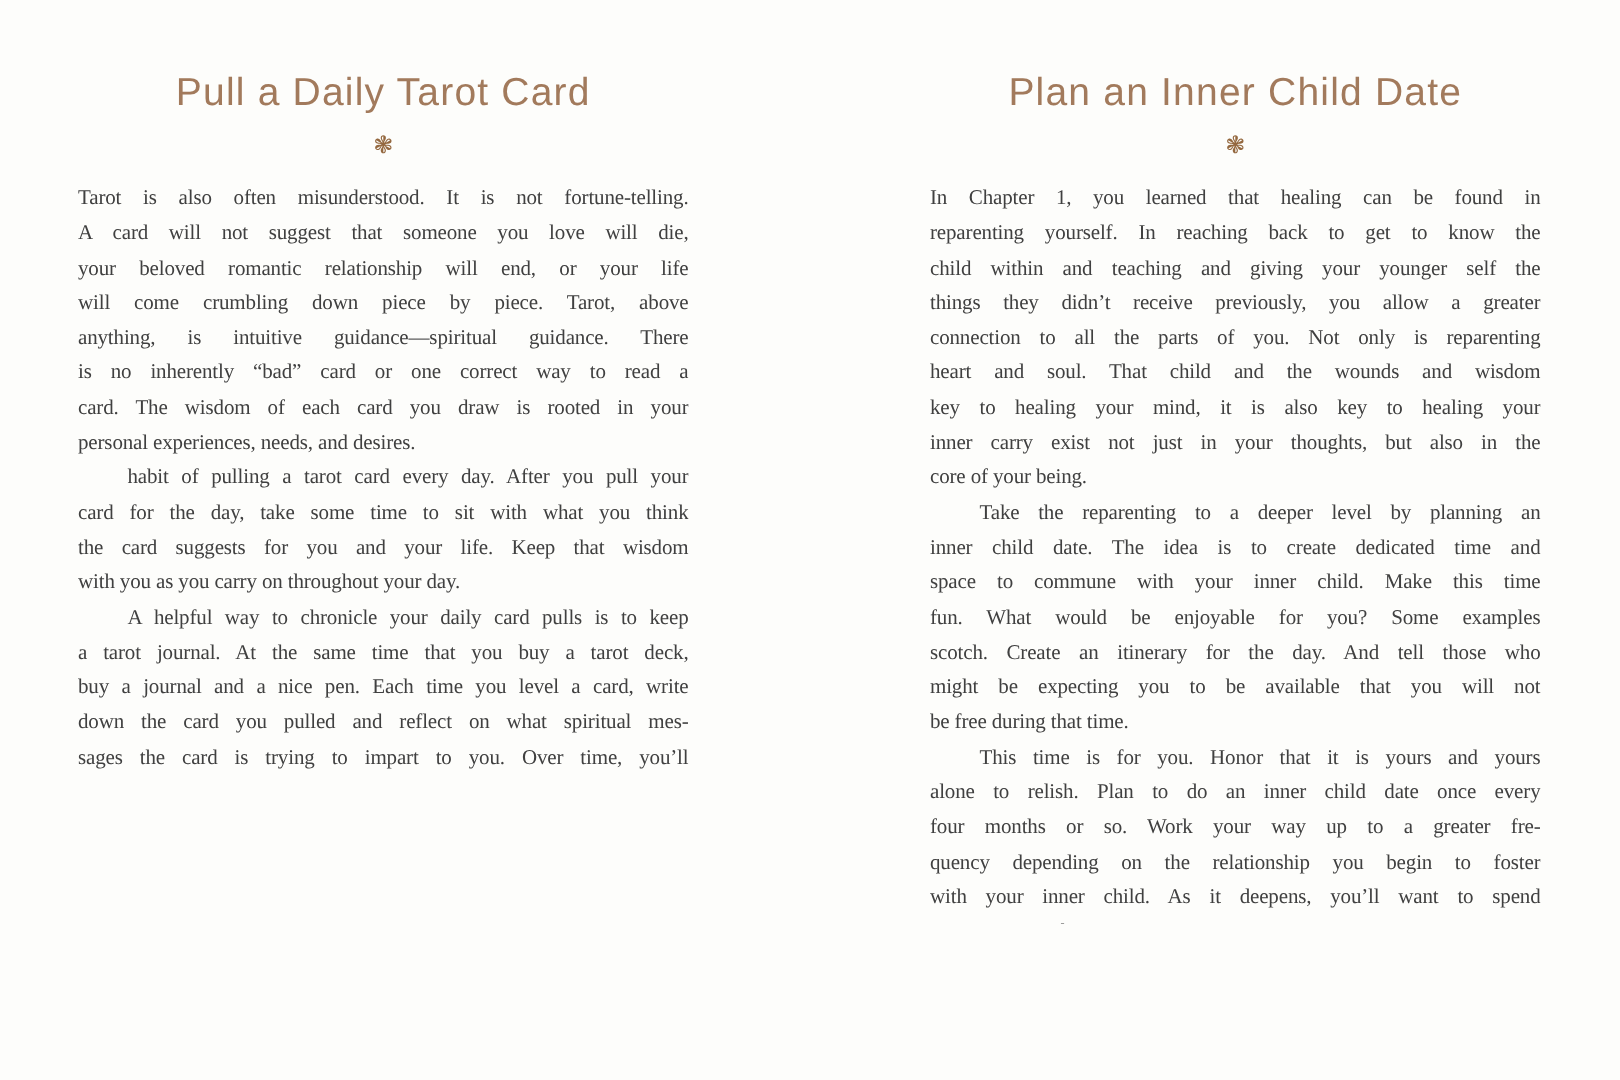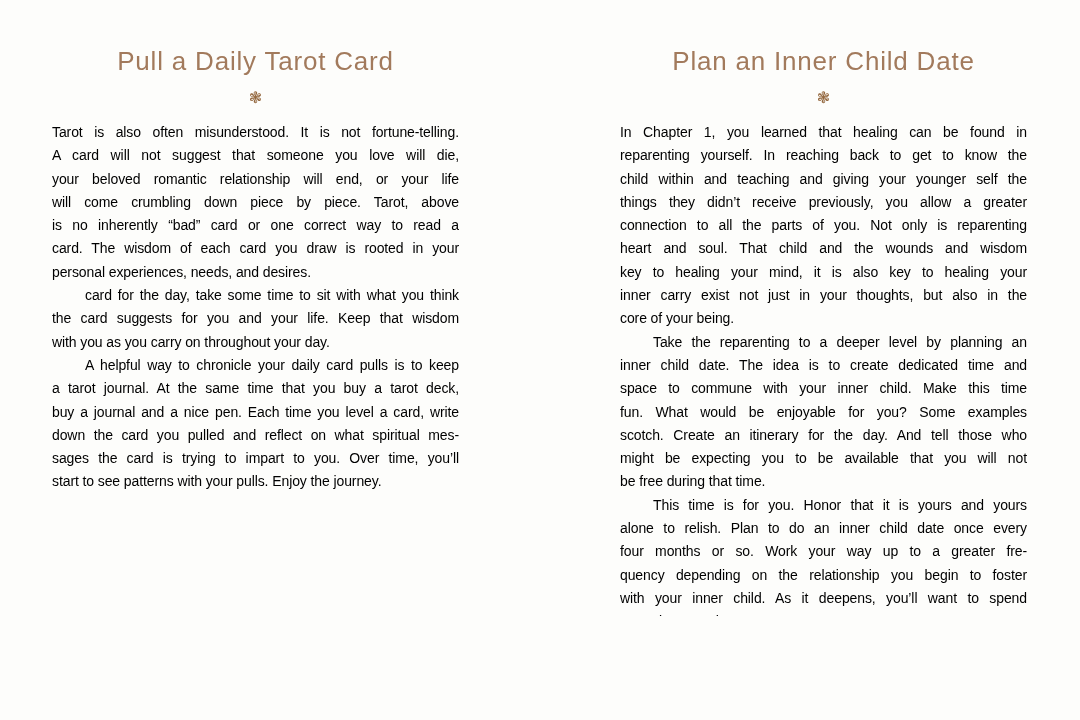--- a/index.html
+++ b/index.html
@@ -56,21 +56,22 @@
     color: #94683f;
   }
   .page-body {
     position: absolute;
     top: 121px;
     left: 0;
     width: 100%;
     font-size: 14px;
     letter-spacing: -0.1px;
     line-height: 23.3px;
-    color: #000000;
+    color: #404040;
+    font-family: Liberation Serif, serif;
   }
   .para { margin: 0; }
   .line {
     text-align: justify;
     text-align-last: justify;
     overflow: hidden;
     white-space: nowrap;
   }
   .line.last {
     text-align-last: left;
@@ -98,36 +99,37 @@
   <section class="page left">
     <div class="page-inner">
       <h1 class="page-title">Pull a Daily Tarot Card</h1>
       <div class="ornament">❃</div>
       <div class="page-body">
           <div class="para">
             <div class="line">Tarot is also often misunderstood. It is not fortune-telling.</div>
             <div class="line">A card will not suggest that someone you love will die,</div>
             <div class="line">your beloved romantic relationship will end, or your life</div>
             <div class="line">will come crumbling down piece by piece. Tarot, above</div>
+            <div class="line">anything, is intuitive guidance—spiritual guidance. There</div>
             <div class="line">is no inherently “bad” card or one correct way to read a</div>
             <div class="line">card. The wisdom of each card you draw is rooted in your</div>
             <div class="line last">personal experiences, needs, and desires.</div>
           </div>
           <div class="para indent">
+            <div class="line">habit of pulling a tarot card every day. After you pull your</div>
             <div class="line">card for the day, take some time to sit with what you think</div>
             <div class="line">the card suggests for you and your life. Keep that wisdom</div>
             <div class="line last">with you as you carry on throughout your day.</div>
           </div>
           <div class="para indent">
             <div class="line">A helpful way to chronicle your daily card pulls is to keep</div>
             <div class="line">a tarot journal. At the same time that you buy a tarot deck,</div>
             <div class="line">buy a journal and a nice pen. Each time you level a card, write</div>
             <div class="line">down the card you pulled and reflect on what spiritual mes-</div>
             <div class="line">sages the card is trying to impart to you. Over time, you’ll</div>
-            <div class="line last">start to see patterns with your pulls. Enjoy the journey.</div>
           </div>
         </div>
       <div class="page-number">168</div>
     </div>
   </section>
 
   <section class="page right">
     <div class="page-inner">
       <h1 class="page-title">Plan an Inner Child Date</h1>
       <div class="ornament">❃</div>

